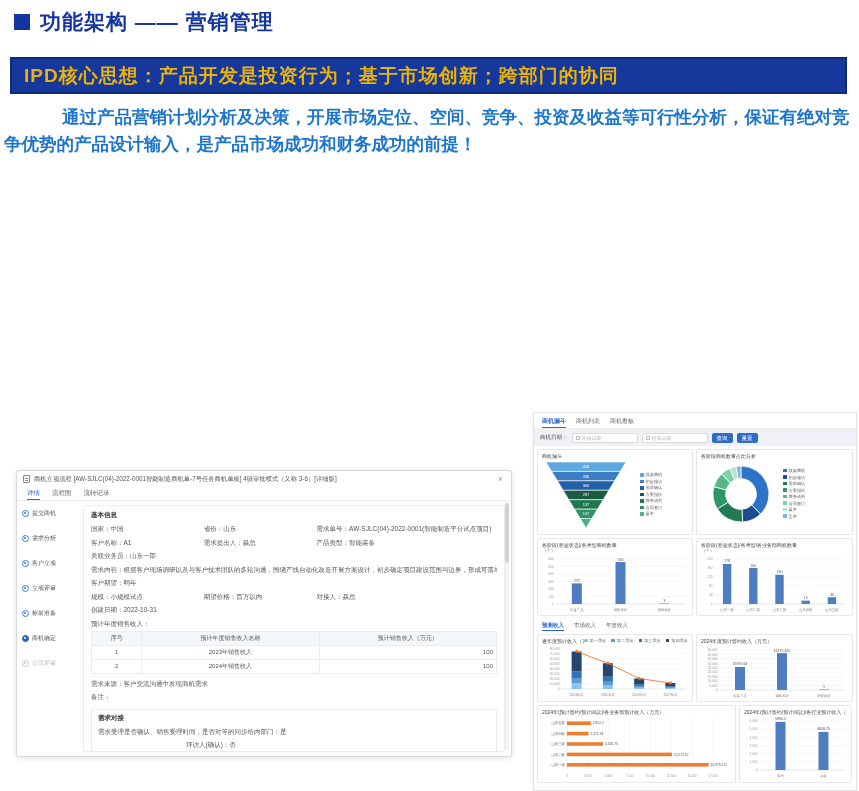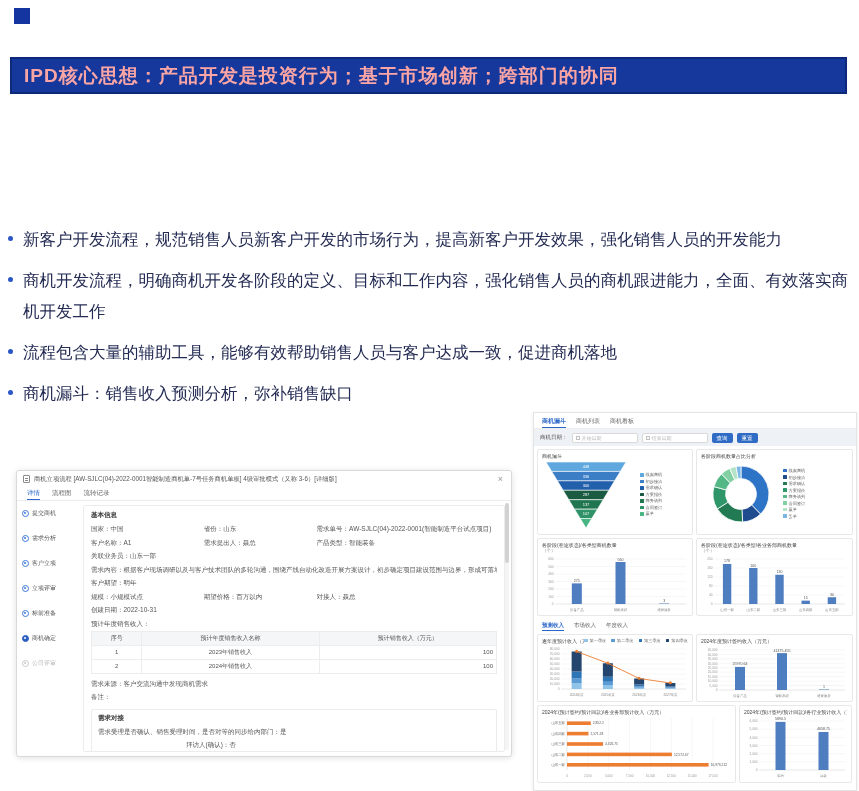--- a/index.html
+++ b/index.html
@@ -8,21 +8,21 @@
     position:relative; width:859px; height:791px; background:#fff; overflow:hidden;
     font-family:"Liberation Sans","DejaVu Sans",sans-serif;
   }
   
   .title-row { position:absolute; top:8px; left:14px; display:flex; align-items:center; gap:10px; }
   .title-square { width:16px; height:16px; background:#1434A0; }
   .page-title { font-size:21px; font-weight:bold; color:#1434A0; letter-spacing:1px; }
   .banner {
     position:absolute; top:57px; left:10px; right:12px; height:37px;
     background:#16389C; border:2px solid #0D2A7A; display:flex; align-items:center;
-    padding-left:12px; color:#fca5a5; font-size:19px; font-weight:bold; letter-spacing:1px;
+    padding-left:12px; color:#eab308; font-size:19px; font-weight:bold; letter-spacing:1px;
   }
   .paras { position:absolute; top:104px; left:4px; right:4px; color:#1C75CB; font-weight:bold; font-size:17.5px; line-height:27px; }
   .paras p { text-indent:58px; margin-bottom:7px; }
   .bullets { position:absolute; top:224px; left:6px; right:8px; list-style:none; color:#252C54; font-size:16.5px; line-height:31px; }
   .bullets li { position:relative; padding-left:17px; margin-bottom:10px; }
   .bullets li::before { content:""; position:absolute; left:2px; top:12px; width:5px; height:5px; border-radius:50%; background:#2A56C6; }
 
   
   #form-window {
     position:absolute; left:16px; top:470px; width:496px; height:287px; background:#fff;
@@ -92,33 +92,29 @@
   .inc-tab { font-size:5.5px; color:#666; line-height:10px; }
   .inc-tab.active { color:#2B66C8; font-weight:bold; border-bottom:1px solid #2B66C8; }
 </style>
 </head>
 <body>
 
 <div id="slide">
 
   <div class="title-row">
     <div class="title-square"></div>
+    <div class="page-title">功能架构 —— 营销管理</div>
   </div>
 
   <div class="banner">IPD核心思想：产品开发是投资行为；基于市场创新；跨部门的协同</div>
 
   <div class="paras">
+    <p>通过产品营销计划分析及决策，开展市场定位、空间、竞争、投资及收益等可行性分析，保证有绝对竞争优势的产品设计输入，是产品市场成功和财务成功的前提！</p>
   </div>
 
-  <ul class="bullets">
-    <li>新客户开发流程，规范销售人员新客户开发的市场行为，提高新客户开发效果，强化销售人员的开发能力</li>
-    <li>商机开发流程，明确商机开发各阶段的定义、目标和工作内容，强化销售人员的商机跟进能力，全面、有效落实商机开发工作</li>
-    <li>流程包含大量的辅助工具，能够有效帮助销售人员与客户达成一致，促进商机落地</li>
-    <li>商机漏斗：销售收入预测分析，弥补销售缺口</li>
-  </ul>
 
   <div id="form-window">
     <div class="fw-titlebar">
       <span class="fw-doc-icon"></span>
       <span class="fw-title">商机立项流程 [AW-SJLC(04)-2022-0001智能制造商机单-7号任务商机单板] 4级审批模式（又称 3-6）[详细版]</span>
       <span class="fw-close">×</span>
     </div>
     <div class="fw-tabs" id="fw-tabs">
         <div class="fw-tab active">详情</div>
         <div class="fw-tab">流程图</div>

